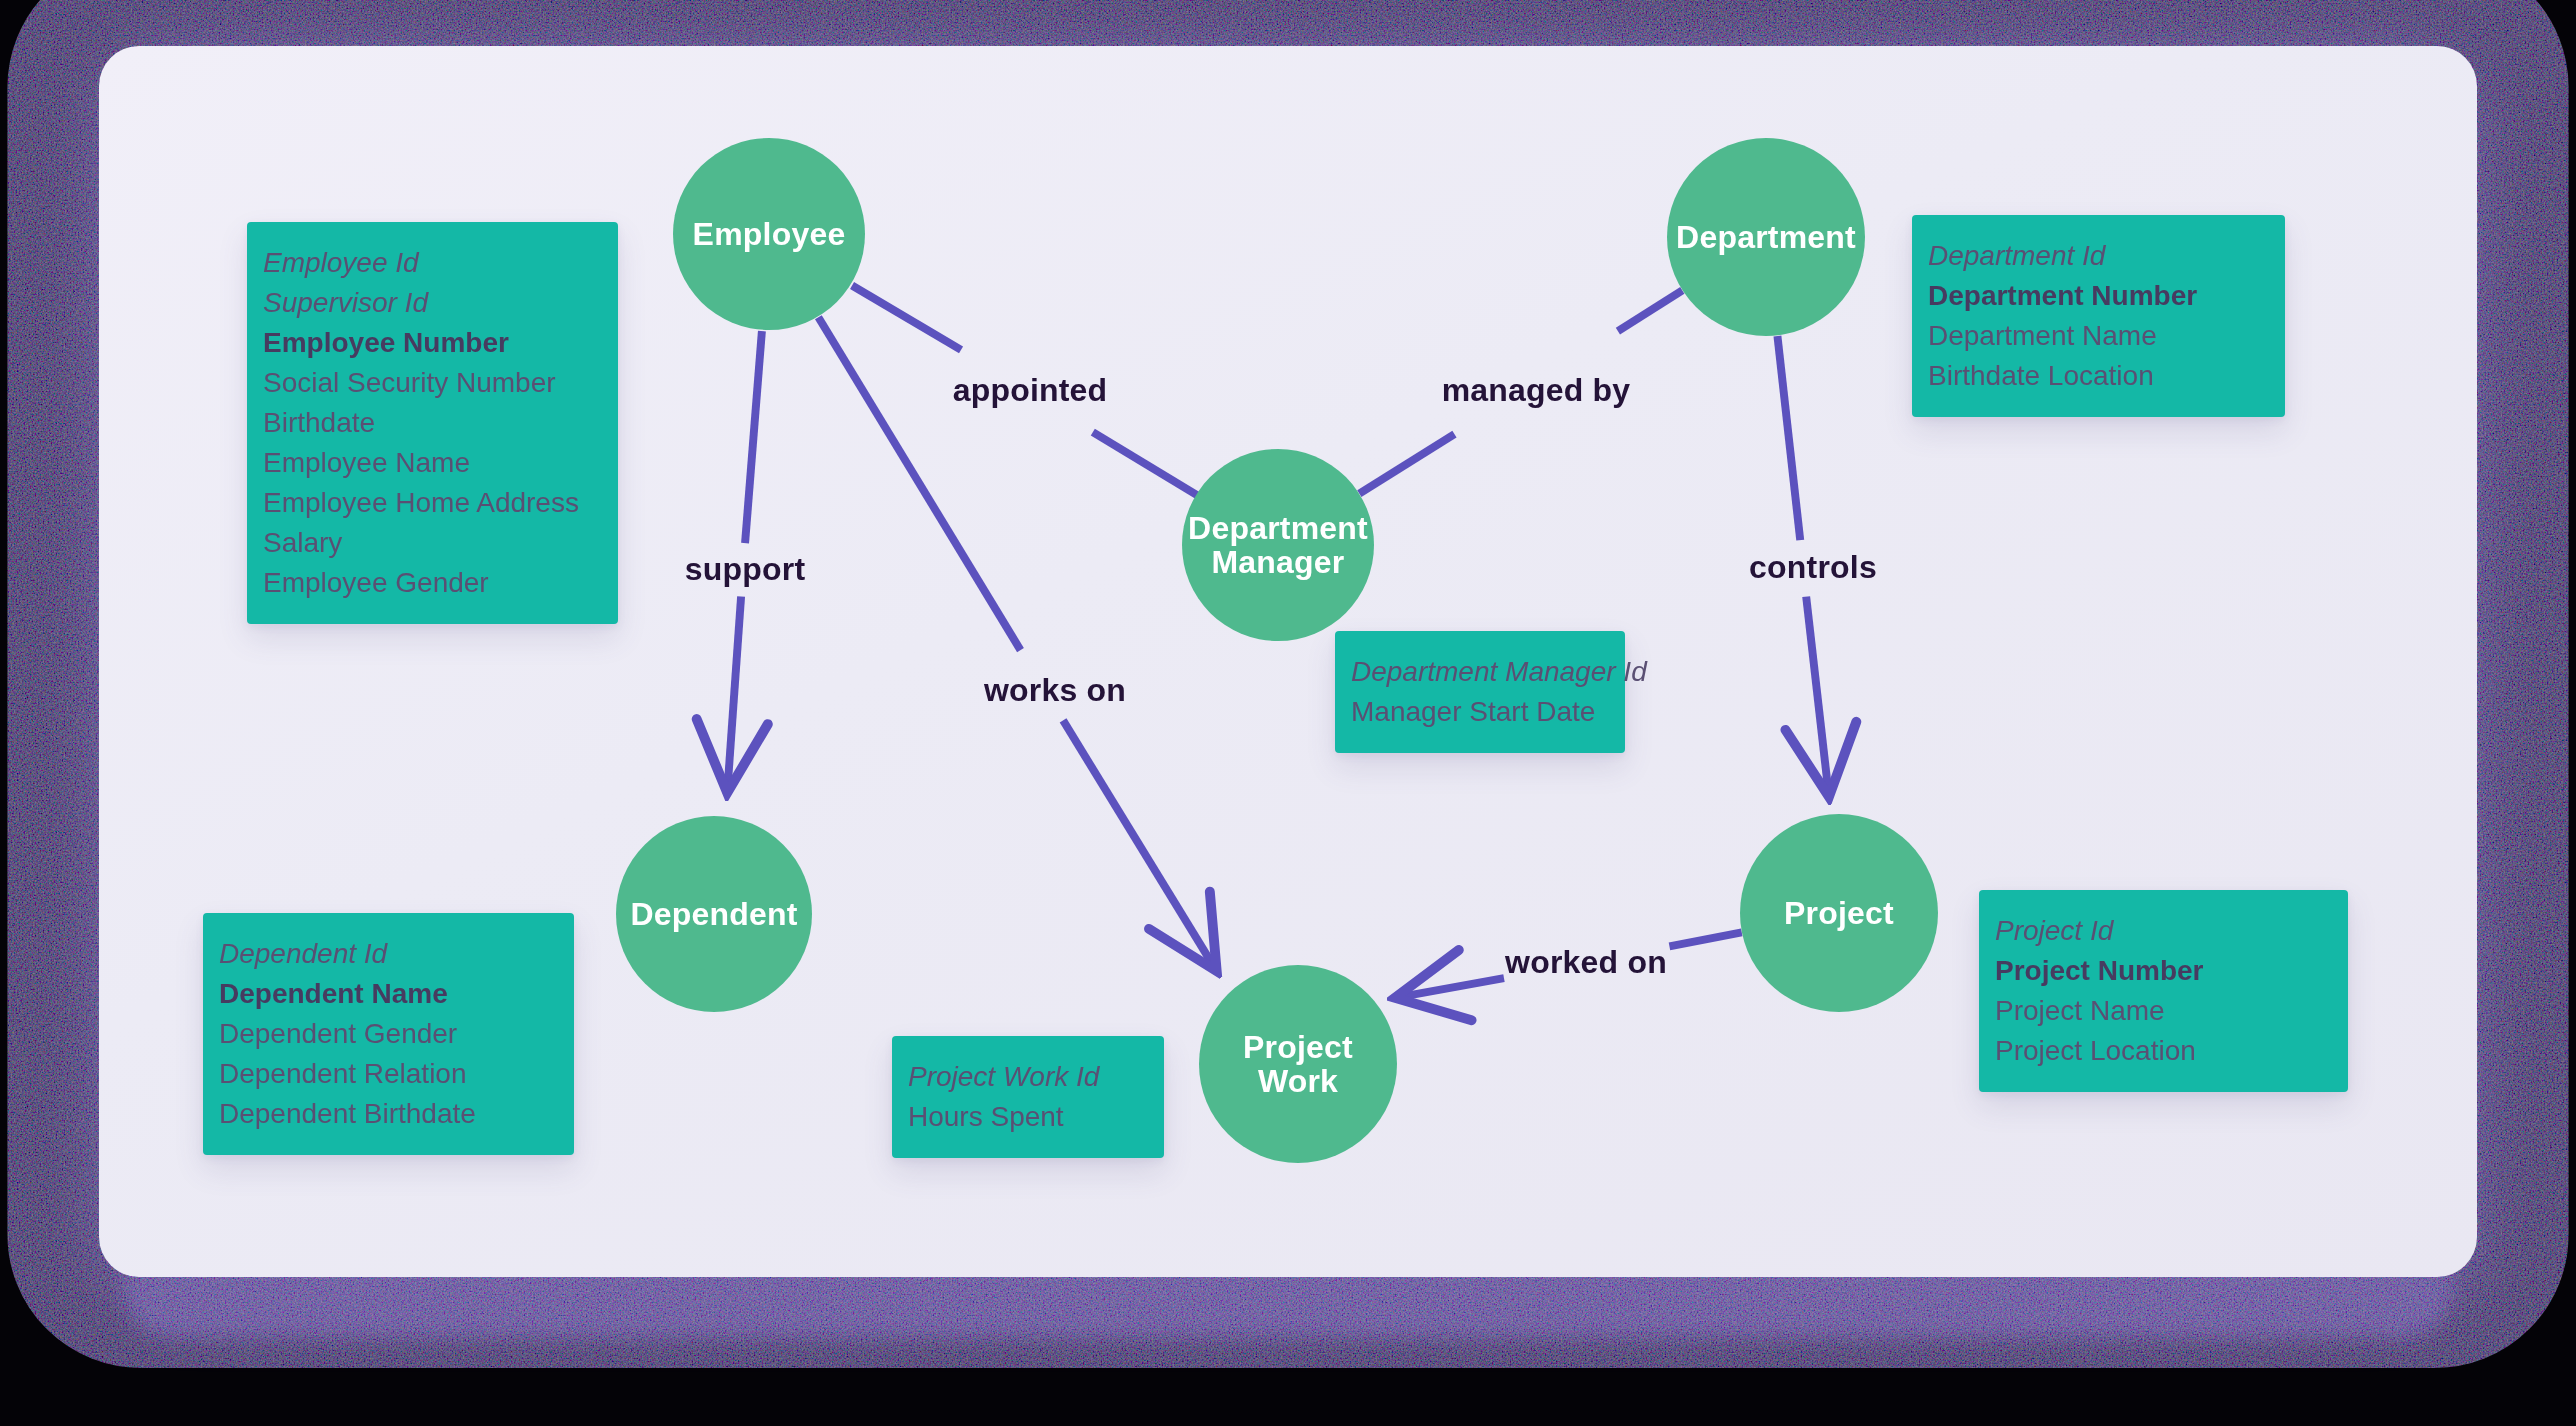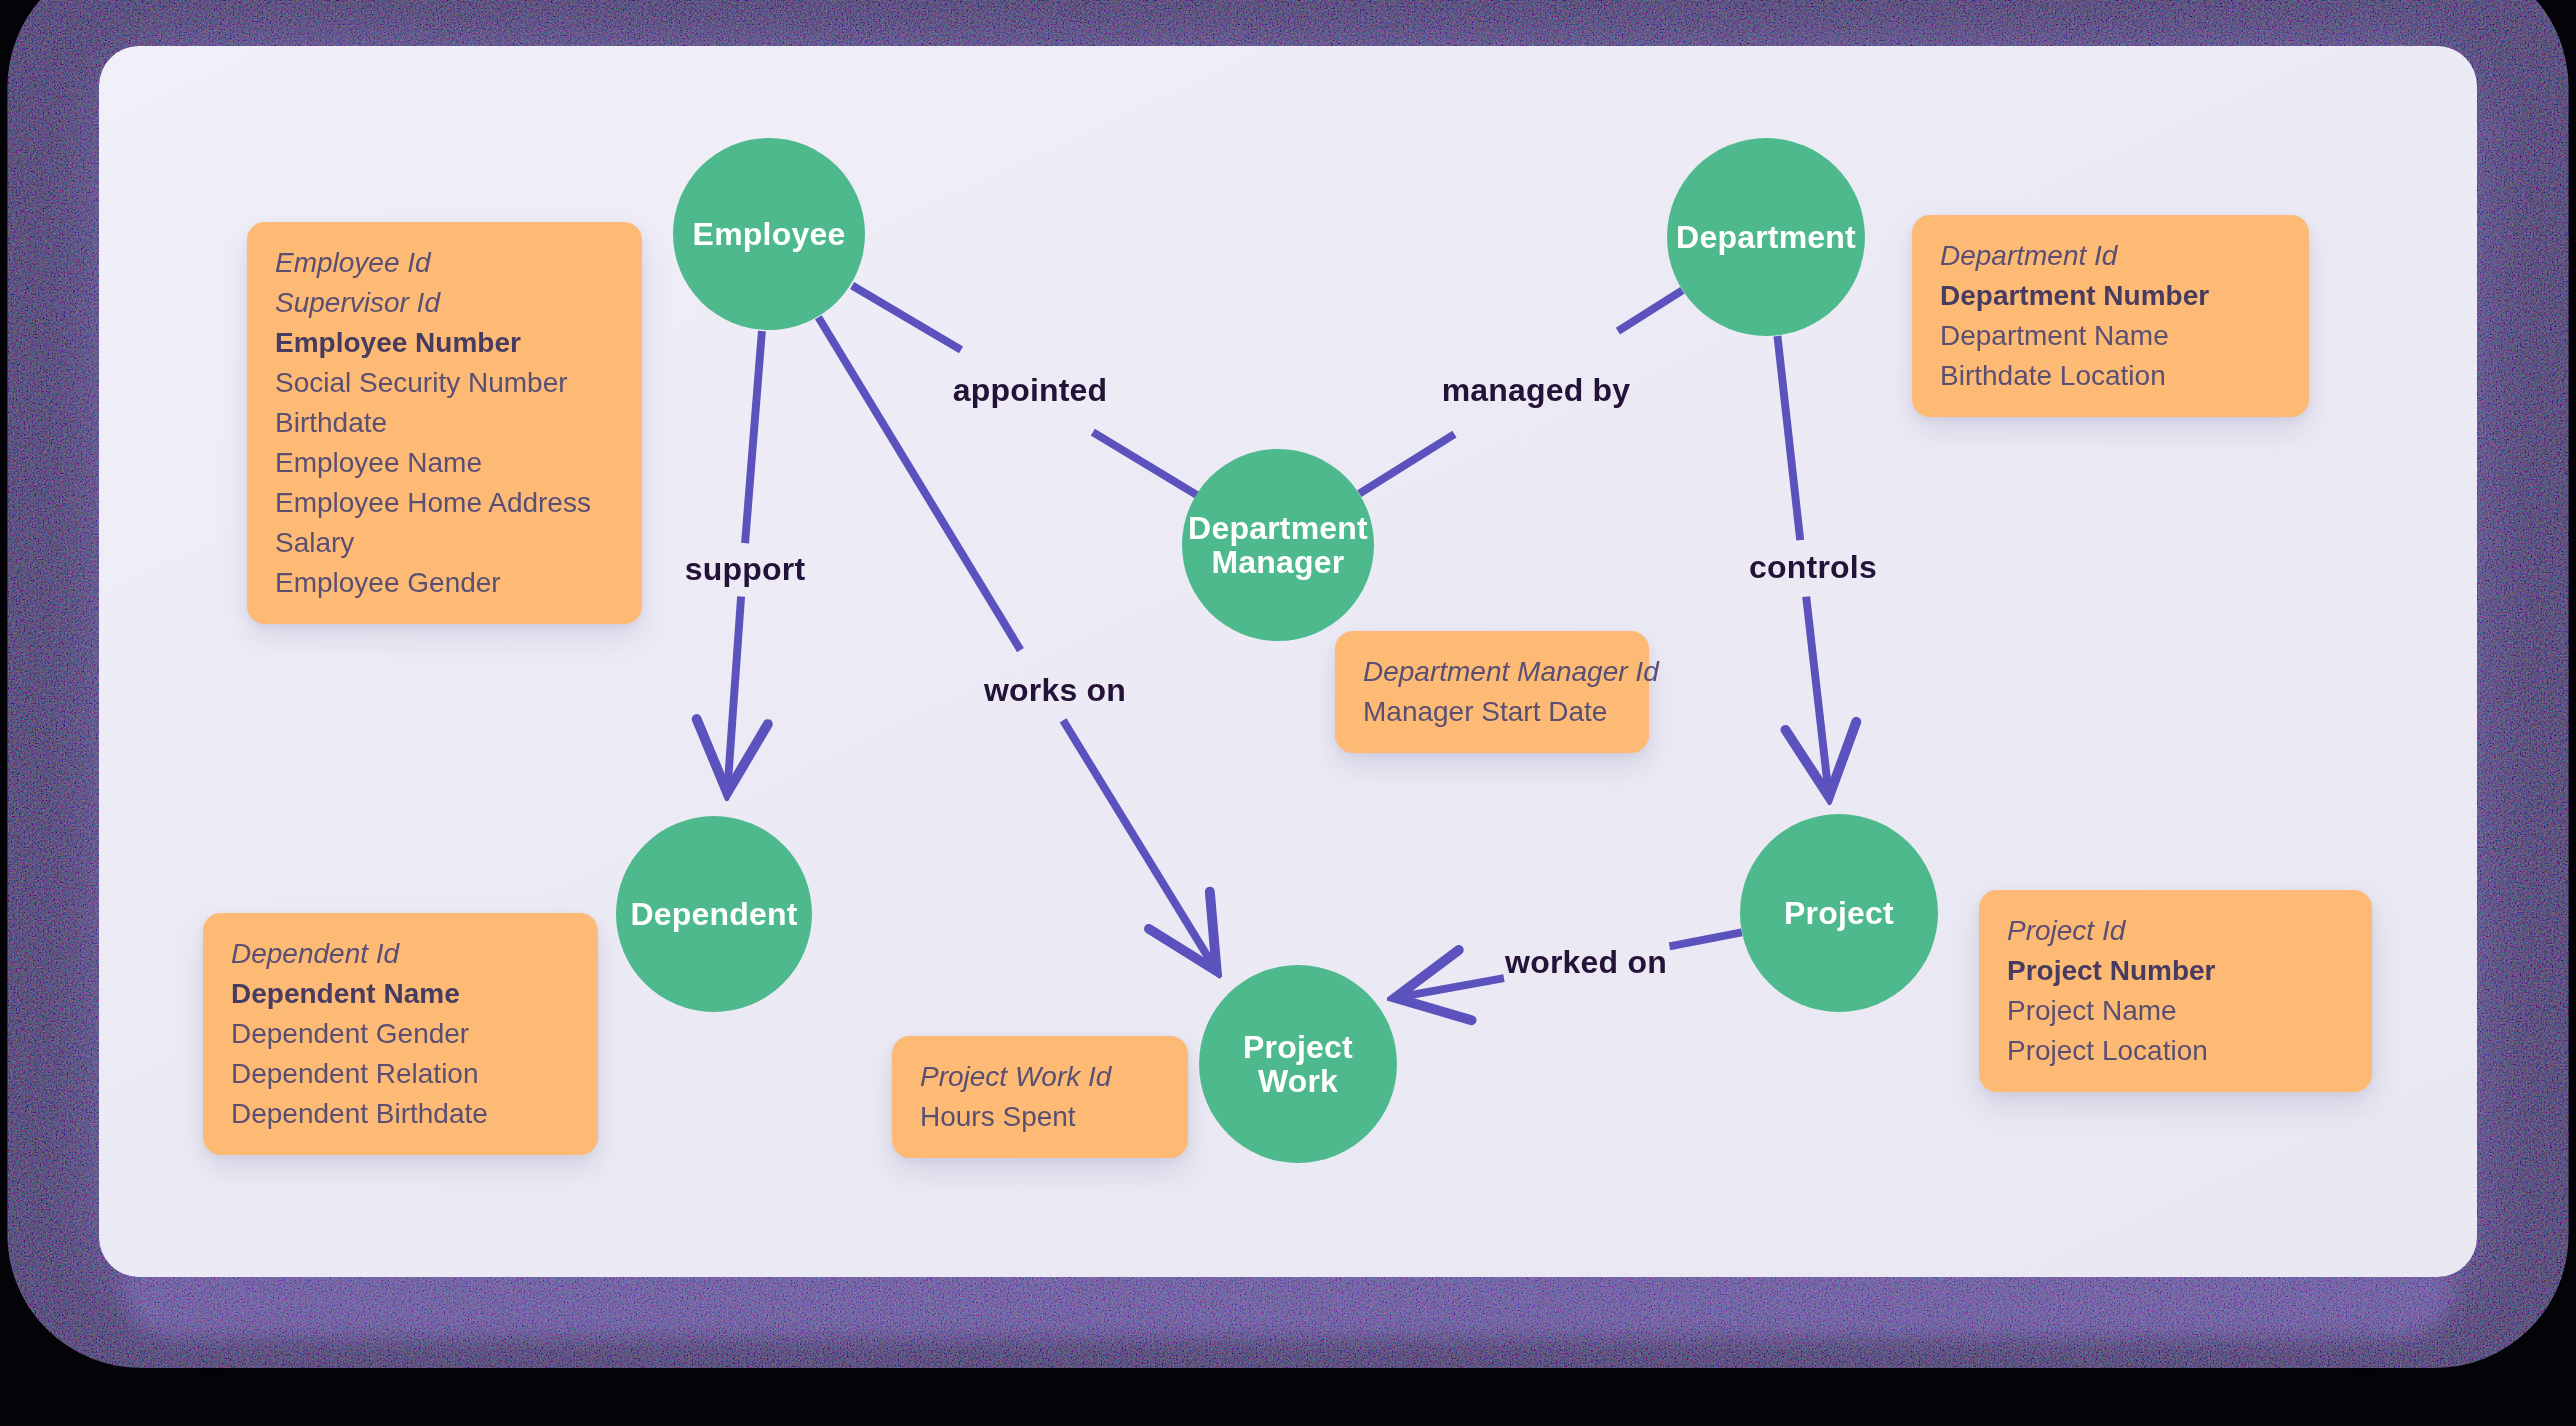--- a/index.html
+++ b/index.html
@@ -38,23 +38,23 @@
     padding:0 22px;letter-spacing:0.2px;
   }
   
   .elabel{
     position:absolute;transform:translate(-50%,-50%);
     font-weight:700;font-size:32px;color:#241338;white-space:nowrap;z-index:2;
     letter-spacing:0.2px;
   }
   
   .card{
-    position:absolute;background:#fdba74;border-radius:18px;
+    position:absolute;background:#14b8a6;border-radius:4px;
     box-shadow:0 14px 30px rgba(88,76,132,.14), 0 3px 8px rgba(88,76,132,.08);
-    padding:21px 28px;z-index:2;
+    padding:21px 16px;z-index:2;
   }
   .cl{font-size:28px;line-height:40px;color:#5a4f73;white-space:nowrap;}
   .cl.it{font-style:italic;}
   .cl.bd{font-weight:700;color:#473b60;}
 </style>
 </head>
 <body>
 
 <div class="glow"></div>
 <div class="glow-band"></div>

